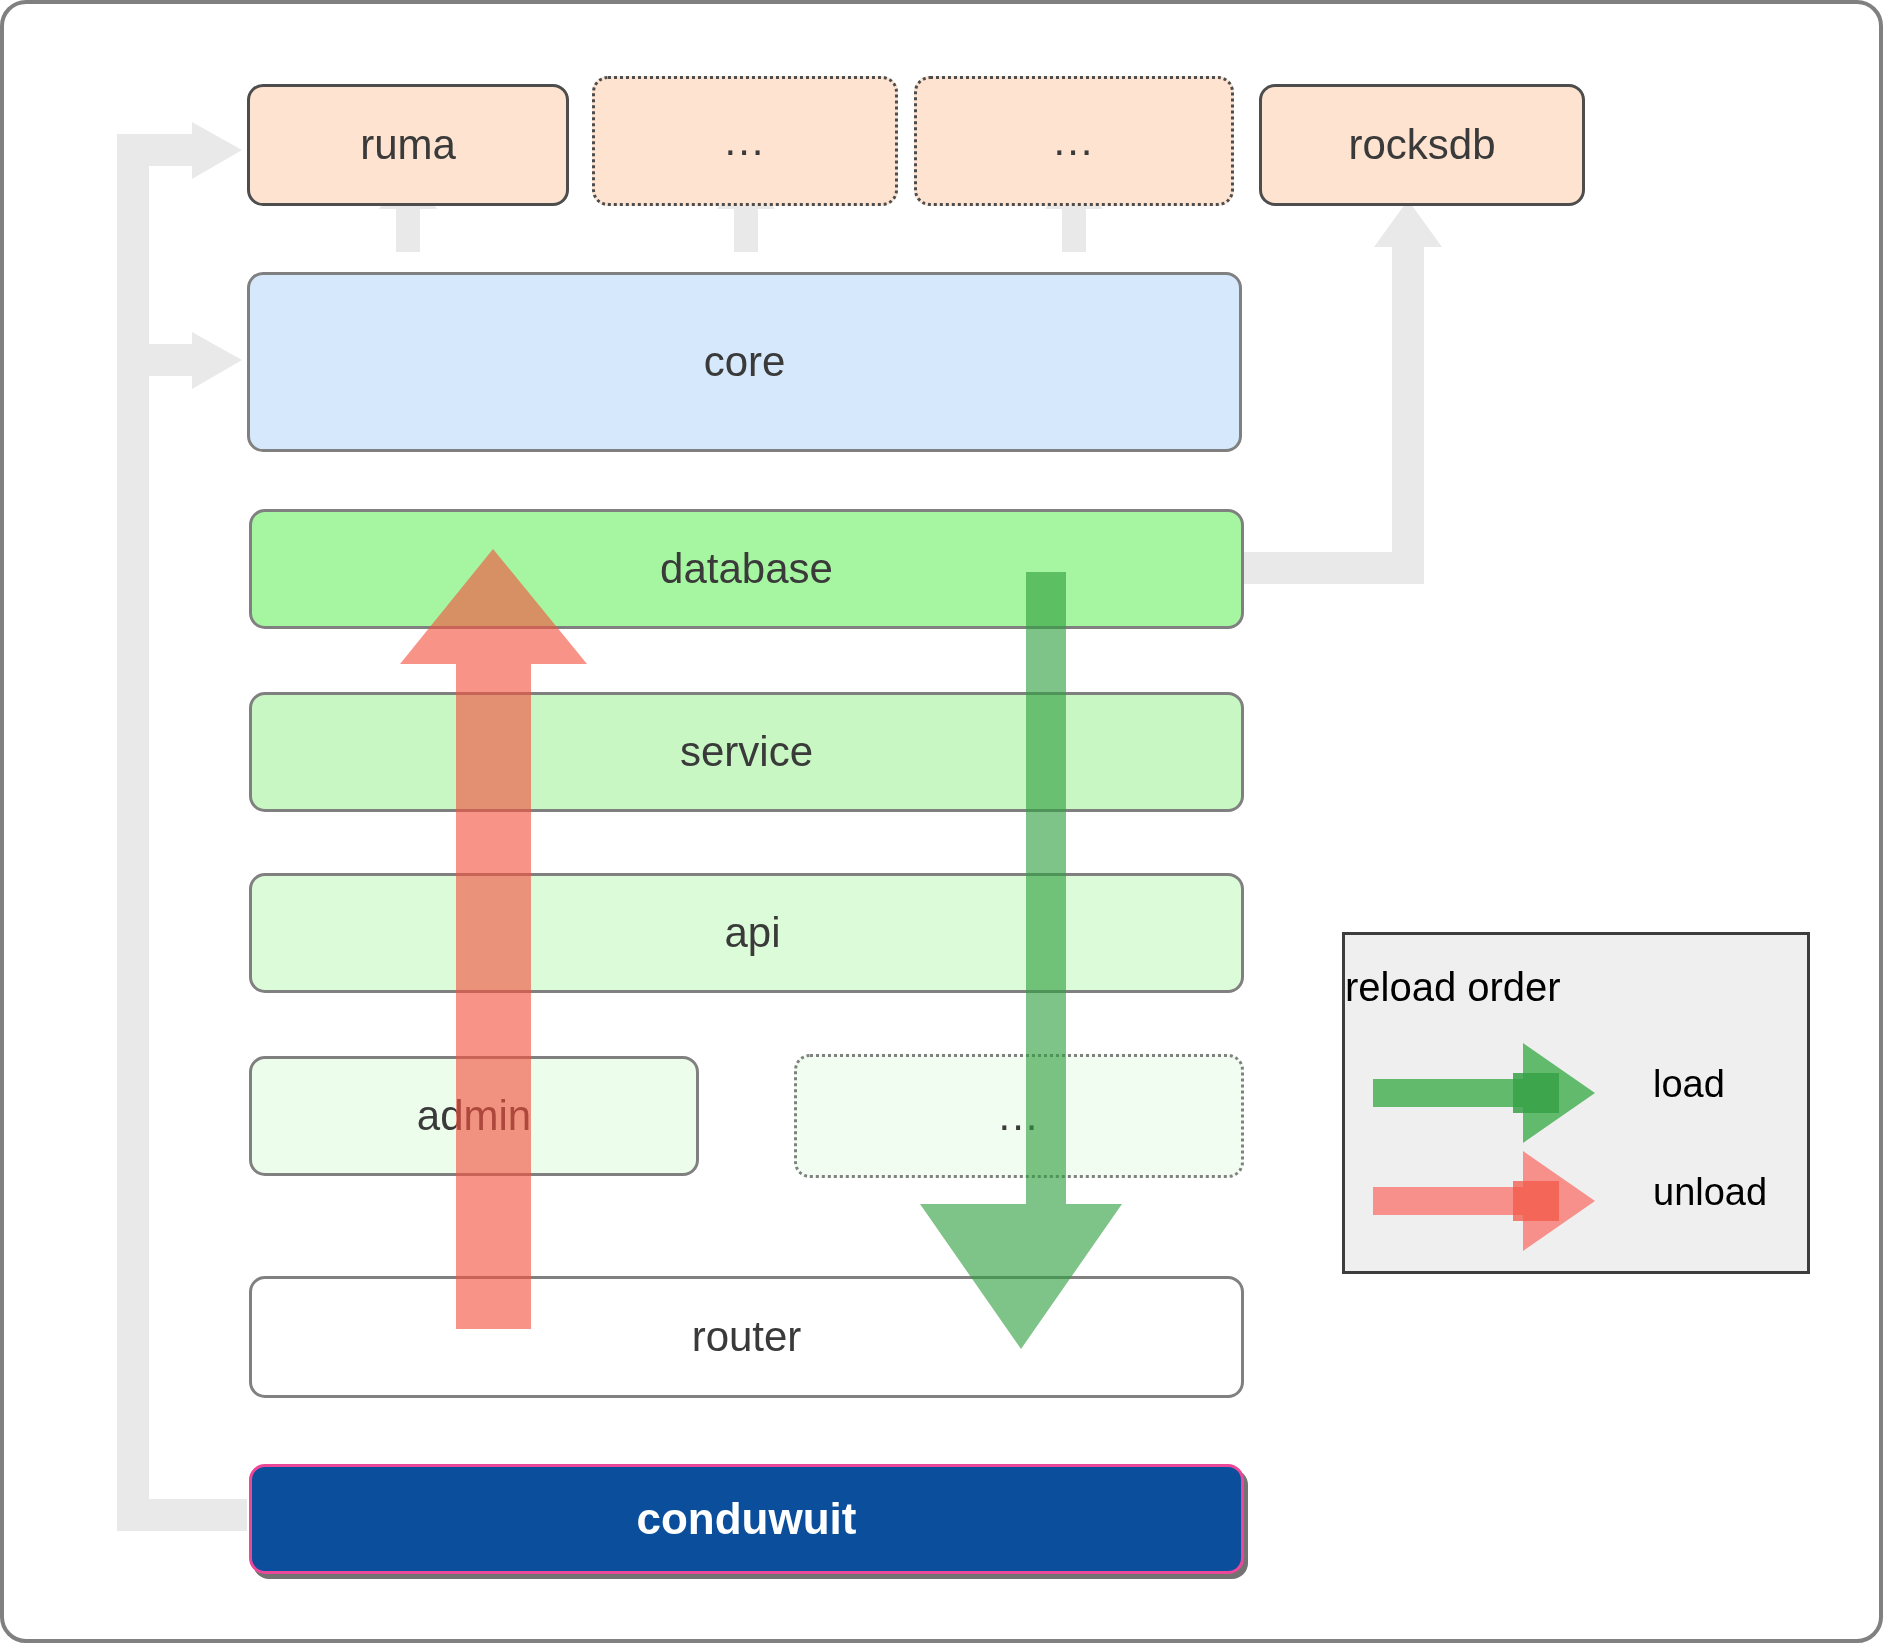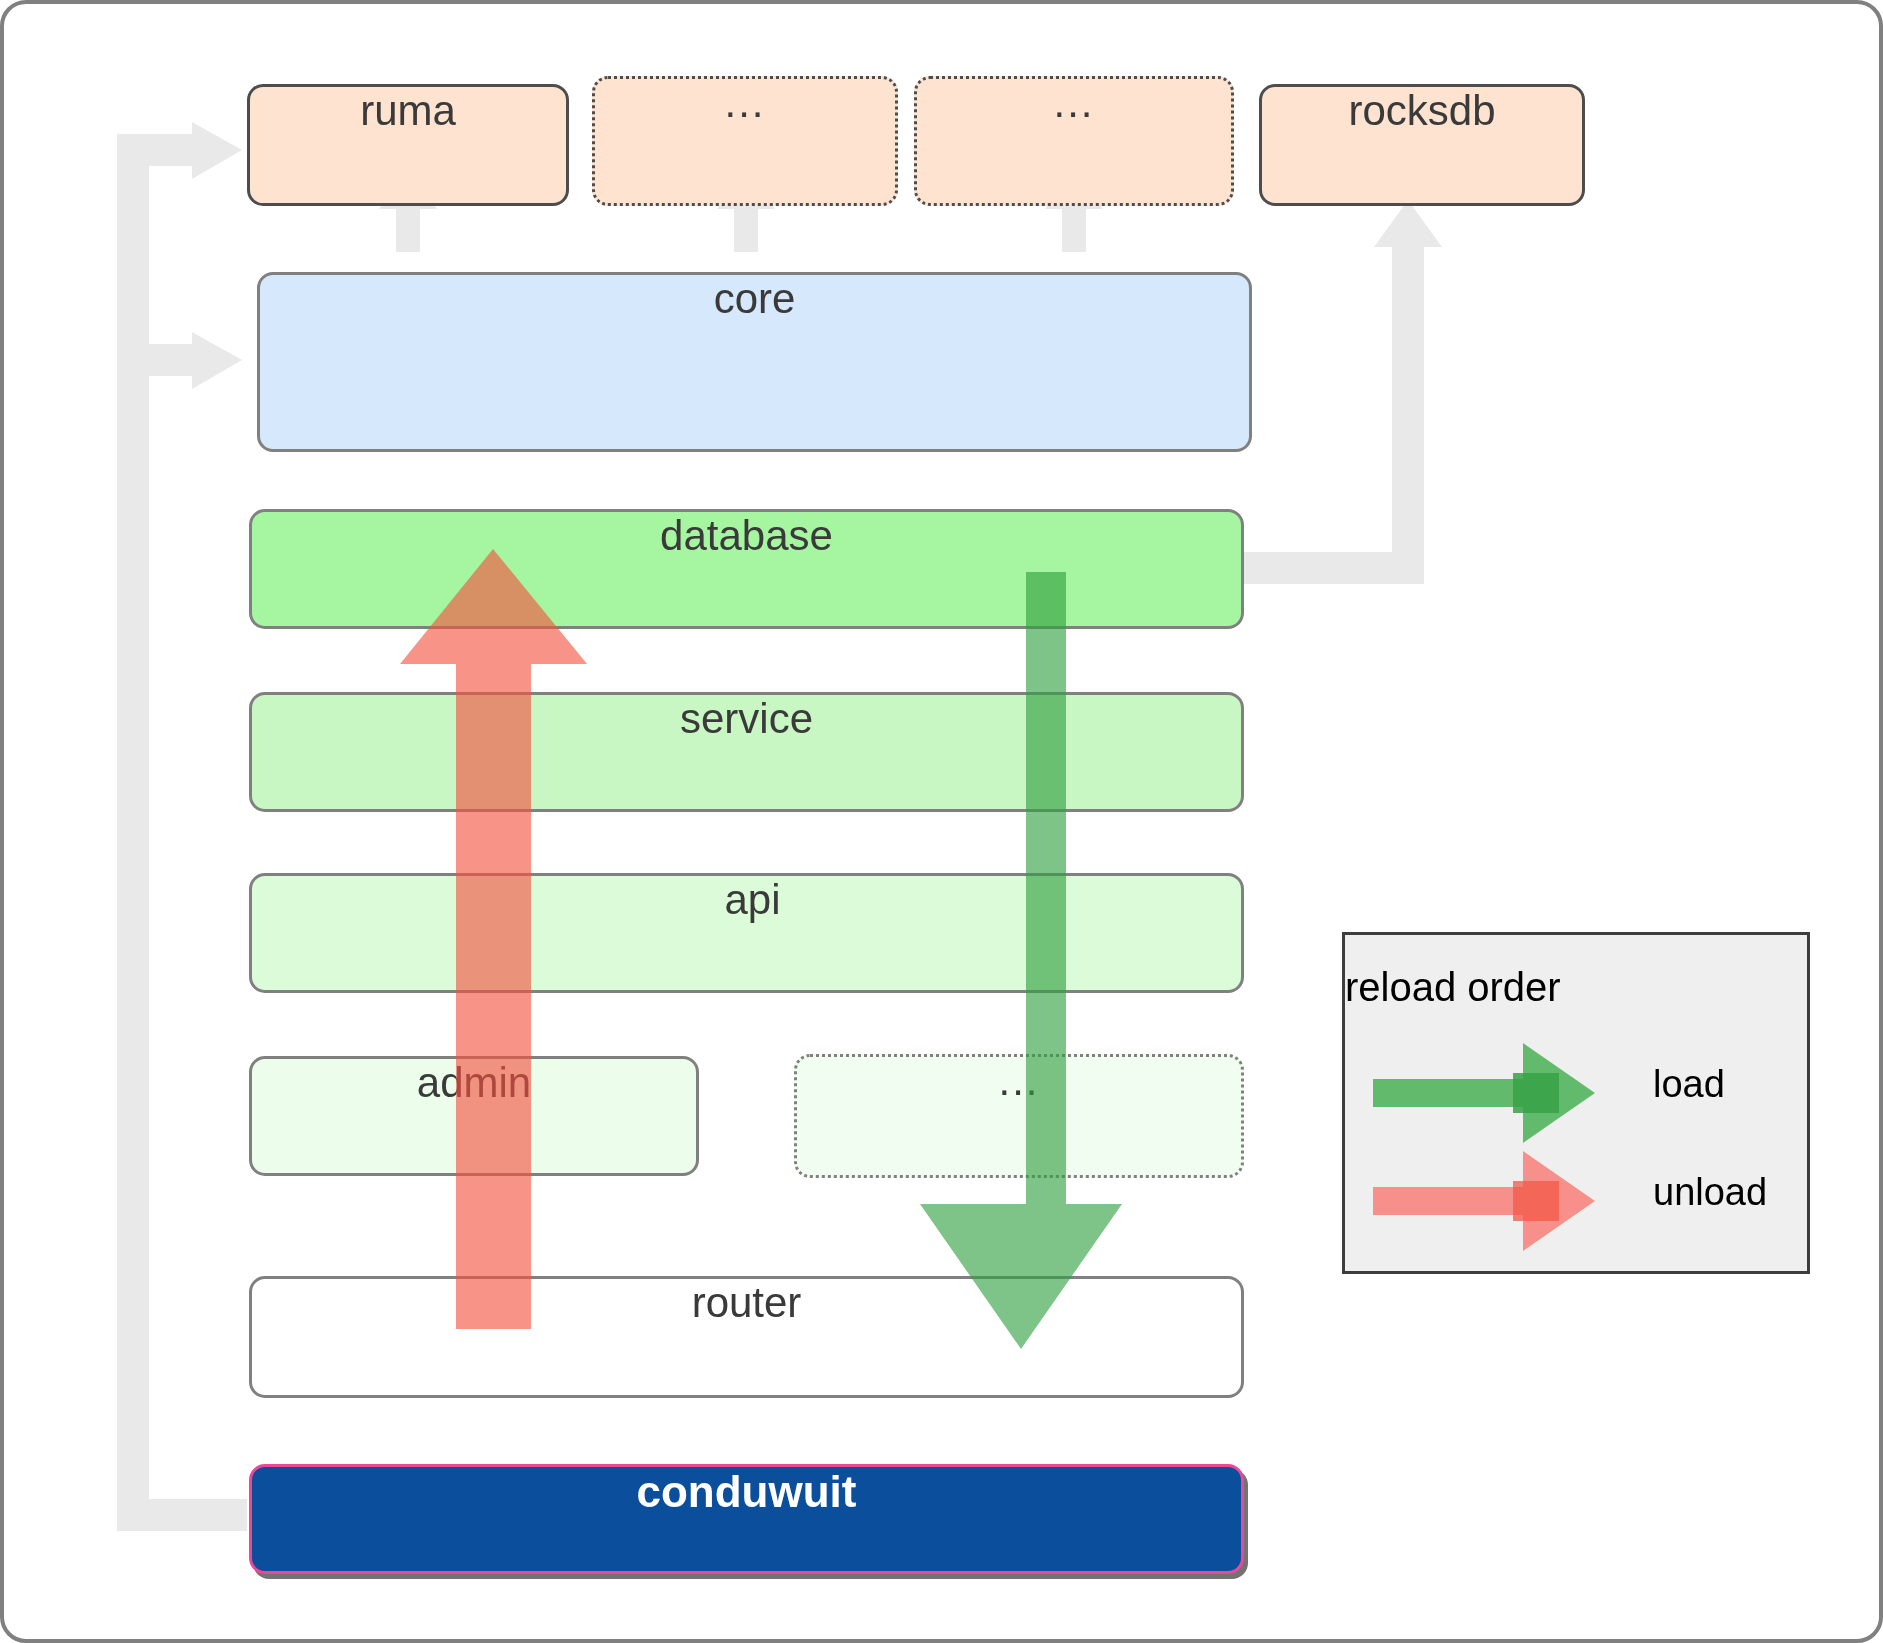--- a/index.html
+++ b/index.html
@@ -25,20 +25,21 @@
     left: 0;
     top: 0;
     width: 1883px;
     height: 1643px;
     pointer-events: none;
   }
   .box {
     position: absolute;
     box-sizing: border-box;
     display: flex;
+    align-items: center;
     justify-content: center;
     color: #3a3a3a;
     font-size: 42px;
     font-family: "Liberation Sans", sans-serif;
   }
   .box.dep {
     background: #fde3d0;
     border: 3px solid #4d4d4d;
     border-radius: 16px;
   }
@@ -131,21 +132,21 @@
   </div>
 
   <div class="box dep dotted" style="left:910px; top:72px; width:320px; height:130px;">
     <span class="ellipsis">...</span>
   </div>
 
   <div class="box dep" style="left:1255px; top:80px; width:326px; height:122px;">
     <span>rocksdb</span>
   </div>
 
-  <div class="box core" style="left:253px; top:268px; width:995px; height:180px;">
+  <div class="box core" style="left:243px; top:268px; width:995px; height:180px;">
     <span>core</span>
   </div>
 
   <div class="box stack" style="left:245px; top:505px; width:995px; height:120px; background:#a6f6a1;">
     <span>database</span>
   </div>
 
   <div class="box stack" style="left:245px; top:688px; width:995px; height:120px; background:#c8f7c4;">
     <span>service</span>
   </div>

